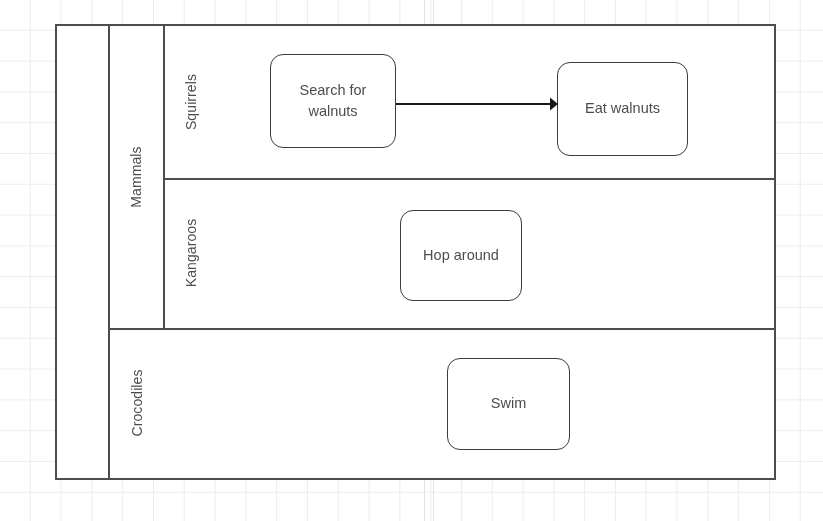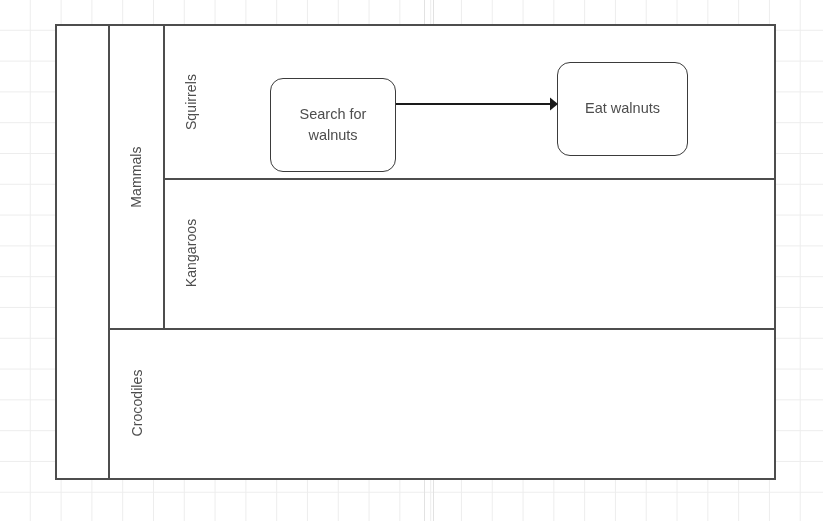--- a/index.html
+++ b/index.html
@@ -128,29 +128,35 @@
     <div class="lane-label" style="left:106px; top:152px; width:57px; height:150px;">
       <span>Kangaroos</span>
     </div>
 
     <div class="lane-label" style="left:51px; top:302px; width:57px; height:150px;">
       <span>Crocodiles</span>
     </div>
 
   </div>
 
-  <div class="task" style="left:270px; top:78px; width:126px; height:94px;">
+  <div class="task" style="left:270px; top:54px; width:126px; height:94px;">
     <span>Search for walnuts</span>
   </div>
 
   <div class="task" style="left:557px; top:62px; width:131px; height:94px;align-items:center;">
     <span>Eat walnuts</span>
   </div>
 
+  <div class="task" style="left:400px; top:210px; width:122px; height:91px;">
+    <span>Hop around</span>
+  </div>
 
+  <div class="task" style="left:447px; top:358px; width:123px; height:92px;">
+    <span>Swim</span>
+  </div>
 
   <svg class="connector" viewBox="0 0 823 521" width="823" height="521">
     <g>
       <line x1="396" y1="104" x2="550" y2="104" stroke="#1a1a1a" stroke-width="1.8"></line>
       <polygon points="550,97.5 550,110.5 558,104" fill="#1a1a1a"></polygon>
     </g>
   </svg>
 
 </div>
 

